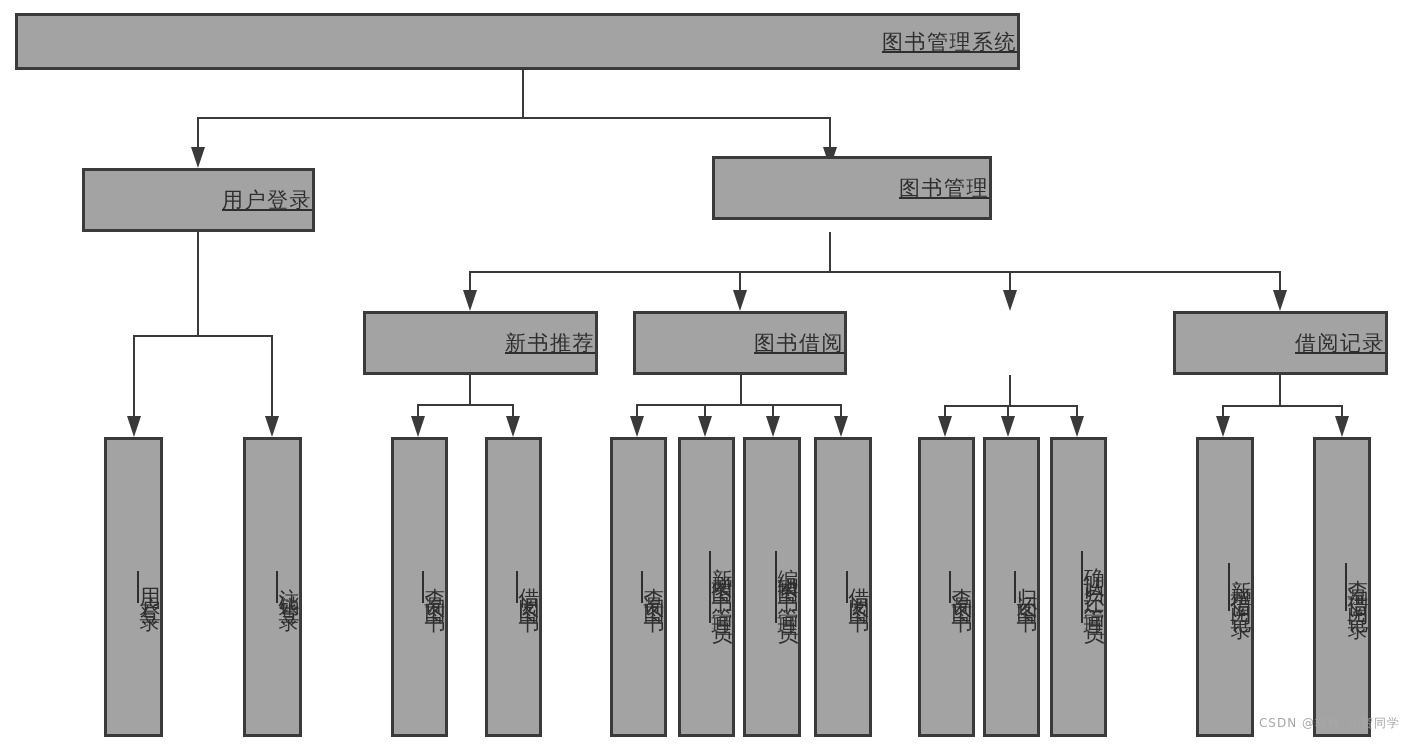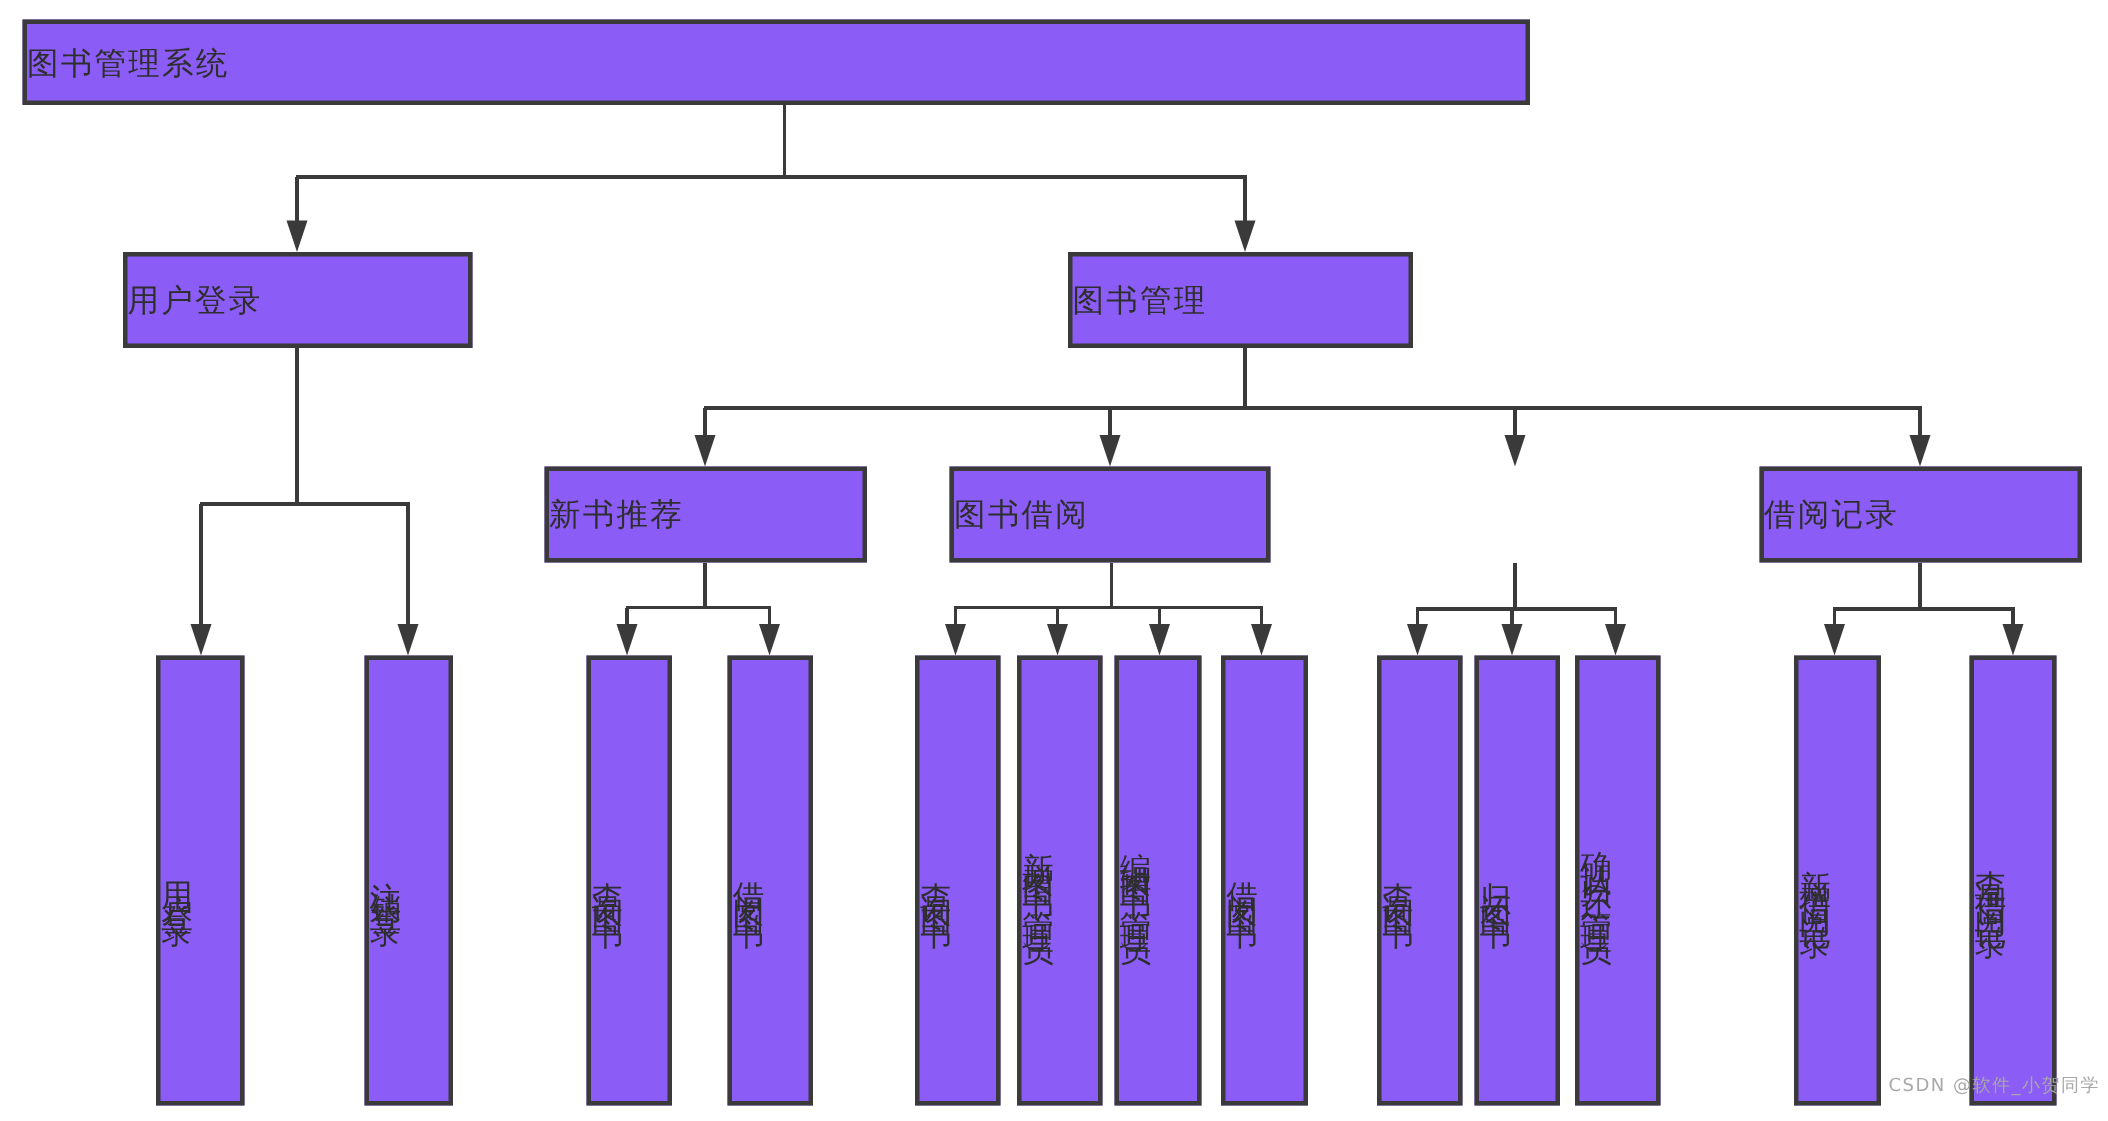--- a/index.html
+++ b/index.html
@@ -11,25 +11,26 @@
     color:#2e2e2e;
     overflow:hidden;
   }
   svg.wires{position:absolute;left:0;top:0;z-index:1;}
   svg.wires line{stroke:#3a3a3a;stroke-width:2.6;}
   svg.wires polygon{fill:#3a3a3a;stroke:none;}
   .box{
     position:absolute;
     box-sizing:border-box;
     border:3px solid #3a3a3a;
-    background:#8b5cf6;
+    background:#a3a3a3;
     display:flex;
     align-items:center;
-    justify-content:flex-start;
+    justify-content:flex-end;
     z-index:2;
+    text-decoration:underline;
   }
   .h-label{
     font-size:21px;
     letter-spacing:1.5px;
     white-space:nowrap;
   }
   .v-label{
     writing-mode:vertical-rl;
     text-orientation:mixed;
     font-size:21px;
@@ -120,25 +121,25 @@
     </g>
   </svg>
 
   <div class="box" style="left:15px;top:13px;width:1005px;height:57px">
     <span class="h-label">图书管理系统</span>
   </div>
 
   <div class="box" style="left:82px;top:168px;width:233px;height:64px">
     <span class="h-label">用户登录</span>
   </div>
-  <div class="box" style="left:712px;top:168px;width:230px;height:64px">
+  <div class="box" style="left:712px;top:156px;width:280px;height:64px">
     <span class="h-label">图书管理</span>
   </div>
 
-  <div class="box" style="left:363px;top:311px;width:215px;height:64px">
+  <div class="box" style="left:363px;top:311px;width:235px;height:64px">
     <span class="h-label">新书推荐</span>
   </div>
   <div class="box" style="left:633px;top:311px;width:214px;height:64px">
     <span class="h-label">图书借阅</span>
   </div>
   <div class="box" style="left:1173px;top:311px;width:215px;height:64px">
     <span class="h-label">借阅记录</span>
   </div>
 
   <div class="box" style="left:104px;top:437px;width:59px;height:300px">

